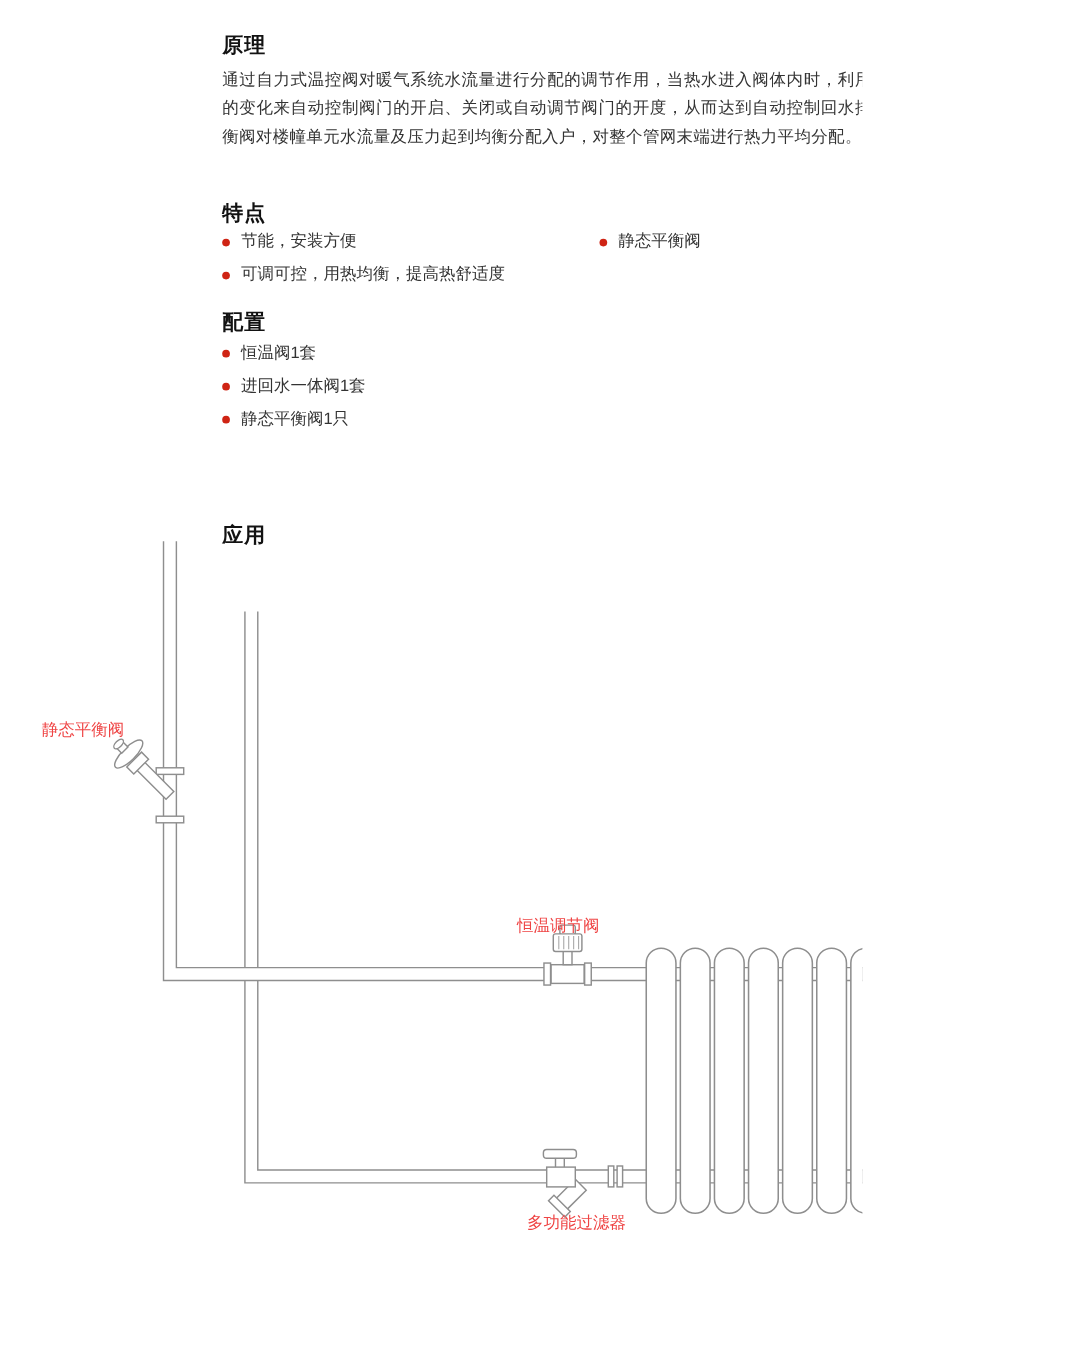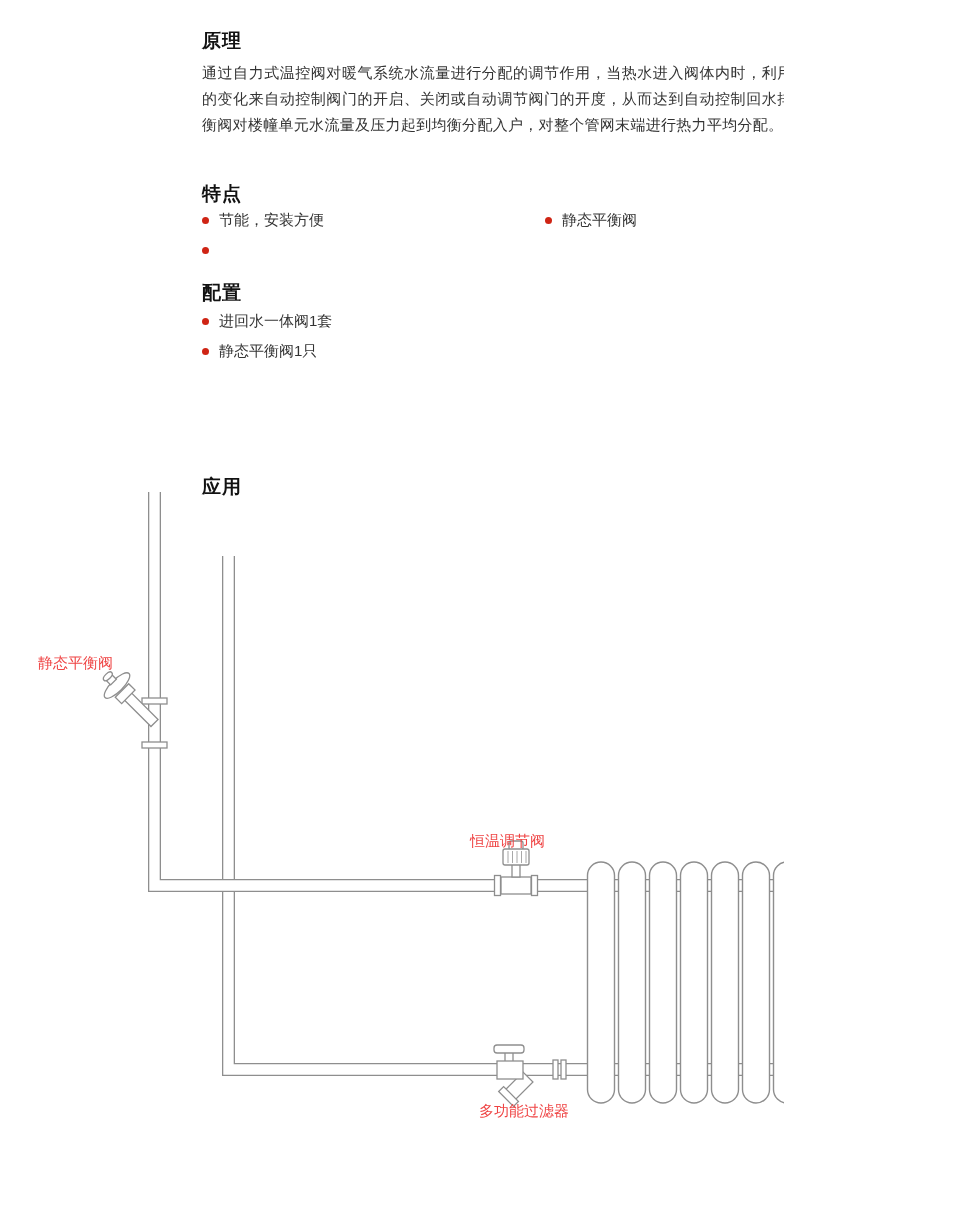--- a/index.html
+++ b/index.html
@@ -62,32 +62,37 @@
 
   <h2 class="sec-heading abs" style="left:202px; top:181px;">特点</h2>
   <div class="two-col abs" style="left:202px; top:209px; width:748px;">
     <div class="col-left">
       <div class="bullet-row">
         <span class="bullet-dot"></span>
         <span>节能，安装方便</span>
       </div>
       <div class="bullet-row">
         <span class="bullet-dot"></span>
+        <span>可调可控，用热均衡，提高热舒适度</span>
       </div>
     </div>
     <div class="col-right">
       <div class="bullet-row">
         <span class="bullet-dot"></span>
         <span>静态平衡阀</span>
       </div>
     </div>
   </div>
 
   <h2 class="sec-heading abs" style="left:202px; top:280px;">配置</h2>
   <div class="abs" style="left:202px; top:310px; width:400px;">
+    <div class="bullet-row">
+      <span class="bullet-dot"></span>
+      <span>恒温阀1套</span>
+    </div>
     <div class="bullet-row">
       <span class="bullet-dot"></span>
       <span>进回水一体阀1套</span>
     </div>
     <div class="bullet-row">
       <span class="bullet-dot"></span>
       <span>静态平衡阀1只</span>
     </div>
   </div>
 

